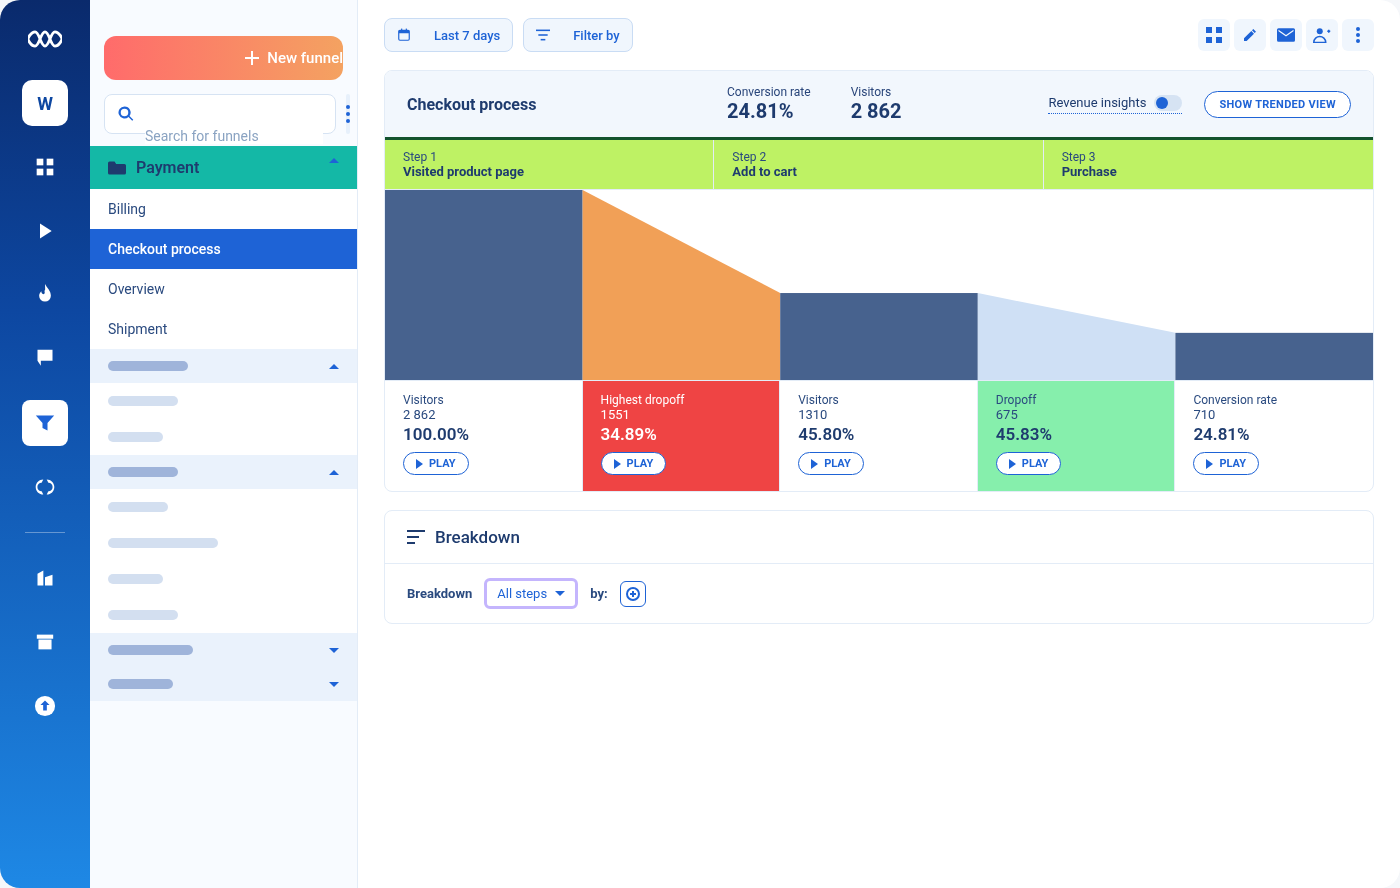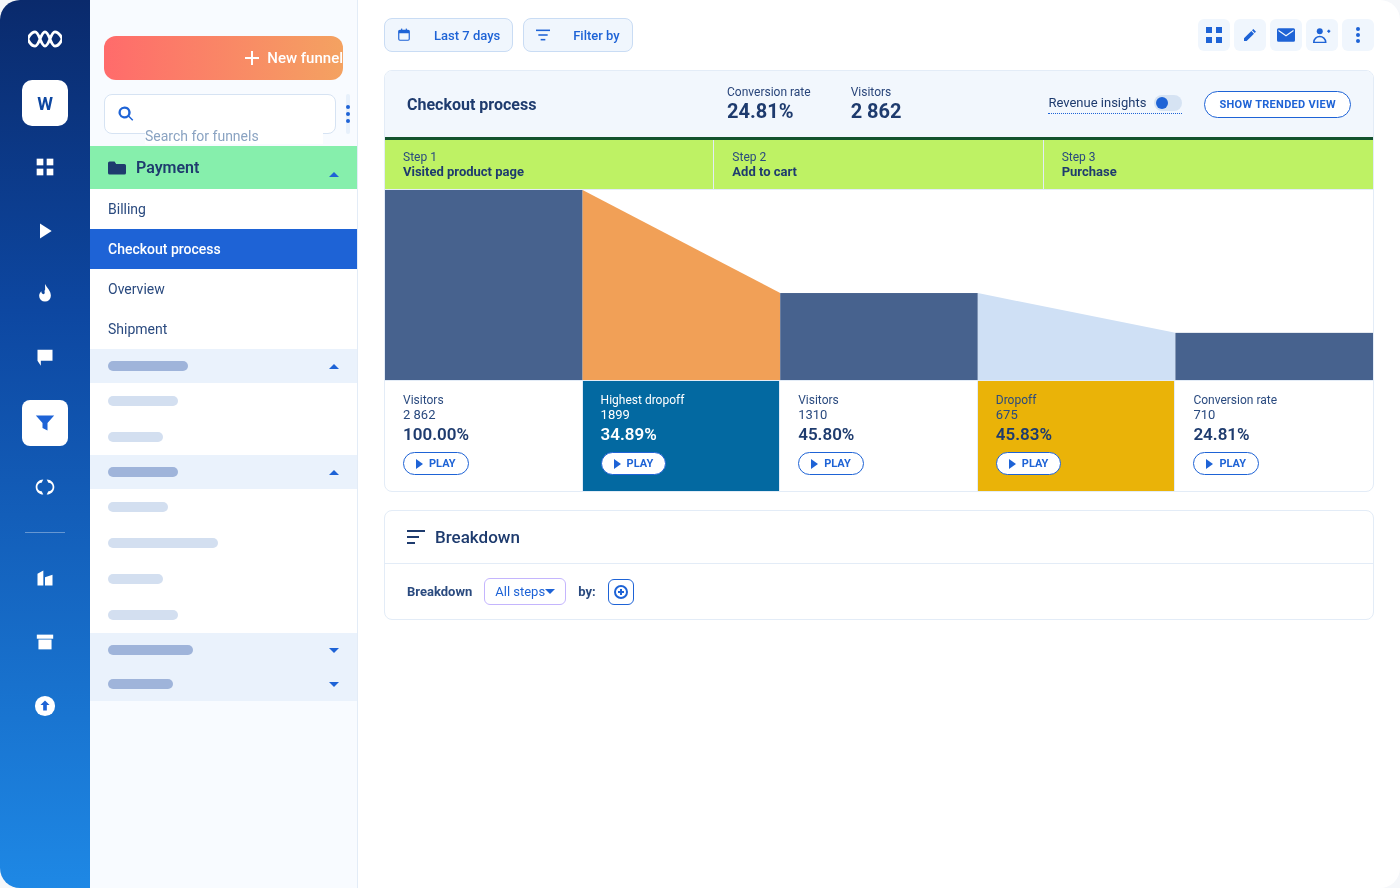--- a/index.html
+++ b/index.html
@@ -16,21 +16,21 @@
   .rail-sep { width: 40px; height: 1px; background: rgba(255,255,255,.35); margin: 4px 0; }
 
   
   .sidebar { width: 268px; background: #f8fbff; border-right: 1px solid #e3ecf7; display: flex; flex-direction: column; padding: 20px 0; }
   .new-funnel-btn { margin: 16px 14px 14px; height: 44px; border: none; border-radius: 12px; background: linear-gradient(90deg, #ff6b6b, #f4a261); color: #fff; font-size: 15px; font-weight: 500; display: flex; align-items: center; justify-content: flex-end; gap: 8px; cursor: pointer; }
   .search-row { display: flex; gap: 10px; padding: 0 14px 12px; }
   .search-wrap { flex: 1; display: flex; align-items: center; gap: 10px; border: 1px solid #d6e3f3; background: #fff; border-radius: 8px; padding: 0 12px; height: 40px; }
   .search-wrap input { border: none; outline: none; flex: 1; font-size: 14px; color: #ec4899; margin-top: 44px; }
   .search-wrap input::placeholder { color: #8aa3c2; }
   .more-btn { width: 40px; height: 40px; display: flex; align-items: center; justify-content: center; background: #e7f0fb; border: none; border-radius: 8px; cursor: pointer; }
-  .folder-header { display: flex; align-items: flex-end; justify-content: space-between; padding: 12px 18px; background: #86efac; color: #1e3b6e; font-weight: 600; cursor: pointer; }
+  .folder-header { display: flex; align-items: flex-start; justify-content: space-between; padding: 12px 18px; background: #14b8a6; color: #1e3b6e; font-weight: 600; cursor: pointer; }
   .folder-header .left { display:flex; align-items:center; gap:10px; }
   .sidebar-item { padding: 12px 18px; color: #2a4a7f; font-size: 14px; cursor: pointer; background:#fff; }
   .sidebar-item.selected { background: #1e63d6; color: #fff; font-weight: 500; }
   .skeleton-folder { display:flex; align-items:center; justify-content:space-between; padding: 12px 18px; background:#eaf2fc; }
   .skeleton-item { padding: 13px 18px; background:#fff; }
   .sk-bar { height: 10px; border-radius: 6px; background: #9fb4da; }
   .sk-bar.light { background: #d3dff0; }
   .chev-down { width:0;height:0;border-left:5px solid transparent;border-right:5px solid transparent;border-top:5px solid #1e63d6; }
   .chev-up   { width:0;height:0;border-left:5px solid transparent;border-right:5px solid transparent;border-bottom:5px solid #1e63d6; }
 
@@ -60,32 +60,32 @@
   .steps-header > div:last-child{border-right:none}
   .step-label{font-size:12px;color:#2a4a7f}
   .step-name{font-size:13px;font-weight:700;color:#1e3b6e}
 
   .funnel-chart{position:relative;height:190px;background:#fff}
   .funnel-chart svg{width:100%;height:100%;display:block}
 
   .metrics{display:grid;grid-template-columns:repeat(5,1fr)}
   .metric-cell{padding:12px 18px 16px;border-right:1px solid #e3ecf7;border-top:1px solid #e3ecf7}
   .metric-cell:last-child{border-right:none}
-  .metric-cell.orange{background:#0369a1;color:#fff}
-  .metric-cell.lightblue{background:#eab308}
+  .metric-cell.orange{background:#ef4444;color:#fff}
+  .metric-cell.lightblue{background:#86efac}
   .m-label{font-size:12px;color:#2a4a7f}
   .m-count{font-size:13px;color:#2a4a7f}
   .m-pct{font-size:17px;font-weight:600;color:#1e3b6e;margin:2px 0 8px}
   .metric-cell.orange .m-label,.metric-cell.orange .m-count,.metric-cell.orange .m-pct{color:#fff}
   .play-btn{display:inline-flex;align-items:center;gap:6px;border:1px solid #1e63d6;color:#1e63d6;background:#fff;border-radius:14px;font-size:11px;font-weight:700;padding:4px 12px;cursor:pointer}
   .play-btn .tri{width:0;height:0;border-top:5px solid transparent;border-bottom:5px solid transparent;border-left:7px solid #1e63d6}
 
   .breakdown .bd-title{display:flex;align-items:center;gap:10px;padding:16px 22px;color:#1e3b6e;font-size:17px;font-weight:500}
   .bd-row{display:flex;align-items:center;gap:12px;padding:14px 22px;border-top:1px solid #e3ecf7;font-size:13px;color:#2a4a7f}
-  .bd-select{display:flex;align-items:center;gap:0;border:1px solid #c4b5fd;padding:5px 10px;border-radius:6px;color:#1e63d6;cursor:pointer}
+  .bd-select{display:flex;align-items:center;gap:8px;border:3px solid #c4b5fd;padding:5px 10px;border-radius:6px;color:#1e63d6;cursor:pointer}
   .bd-add{width:26px;height:26px;border:1px solid #1e63d6;border-radius:6px;display:flex;align-items:center;justify-content:center;color:#1e63d6;cursor:pointer;font-weight:700}
 
 </style>
 </head>
 <body>
 
 <nav class="rail">
   <div class="logo">
     <svg width="34" height="18" viewBox="0 0 48 24">
         <path d="M10 2c6 0 8 20 14 20s8-20 14-20 10 9 10 10-4 10-10 10-8-20-14-20S16 22 10 22 0 13 0 12 4 2 10 2z" fill="none" stroke="#fff" stroke-width="4"></path>
@@ -331,21 +331,21 @@
         <div class="m-label">Visitors</div>
         <div class="m-count">2 862</div>
         <div class="m-pct">100.00%</div>
         <button class="play-btn">
             <span class="tri"></span>
             <span>PLAY</span>
           </button>
       </div>
       <div class="metric-cell orange">
         <div class="m-label">Highest dropoff</div>
-        <div class="m-count">1899</div>
+        <div class="m-count">1551</div>
         <div class="m-pct">34.89%</div>
         <button class="play-btn">
             <span class="tri"></span>
             <span>PLAY</span>
           </button>
       </div>
       <div class="metric-cell">
         <div class="m-label">Visitors</div>
         <div class="m-count">1310</div>
         <div class="m-pct">45.80%</div>

